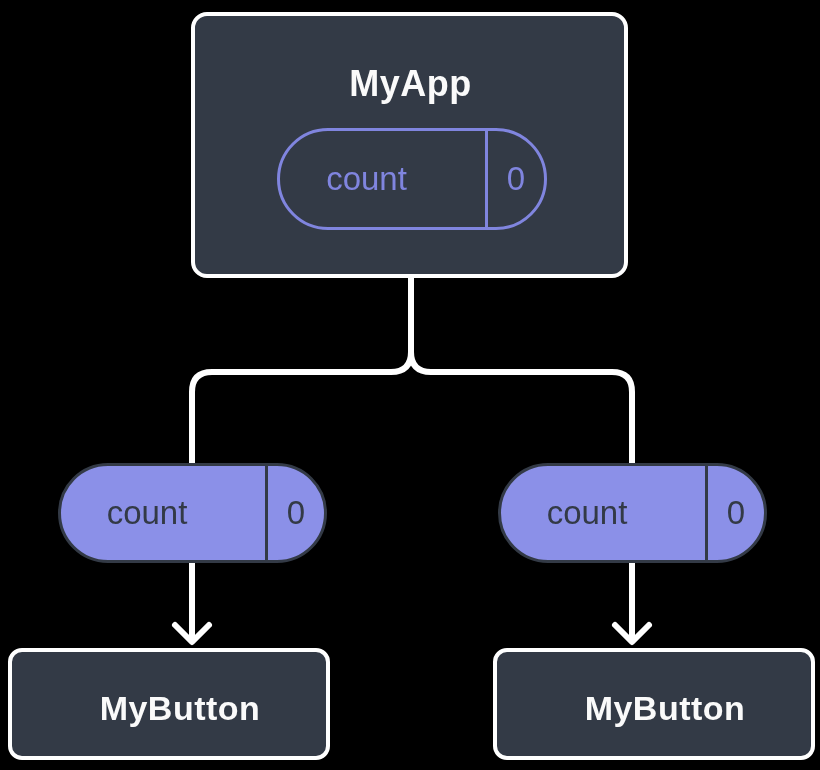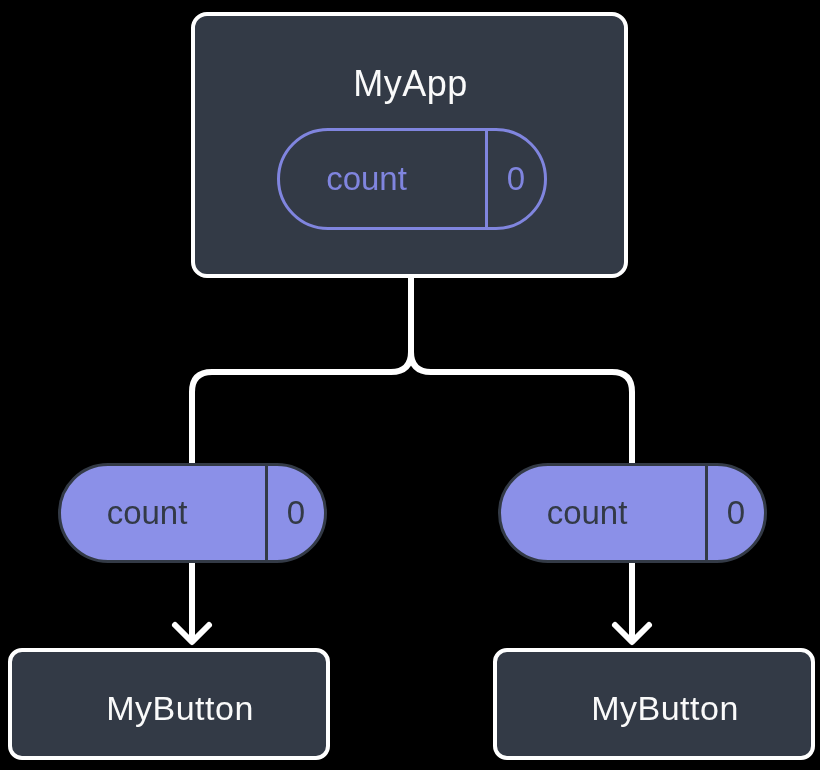--- a/index.html
+++ b/index.html
@@ -48,21 +48,21 @@
     background: var(--node-fill);
     border: 4px solid var(--node-border);
     border-radius: 16px;
   }
   .node-title {
     position: absolute;
     left: 2px; right: 0;
     text-align: center;
     color: var(--title-text);
     font-size: 36px;
-    font-weight: 400;
+    font-weight: 700;
     letter-spacing: 0.5px;
   }
 
   .root-node { left: 191px; top: 12px; width: 437px; height: 266px; }
   .root-node .node-title { top: 48px; line-height: 40px; }
 
   .pill {
     position: absolute;
     display: flex;
     align-items: stretch;

